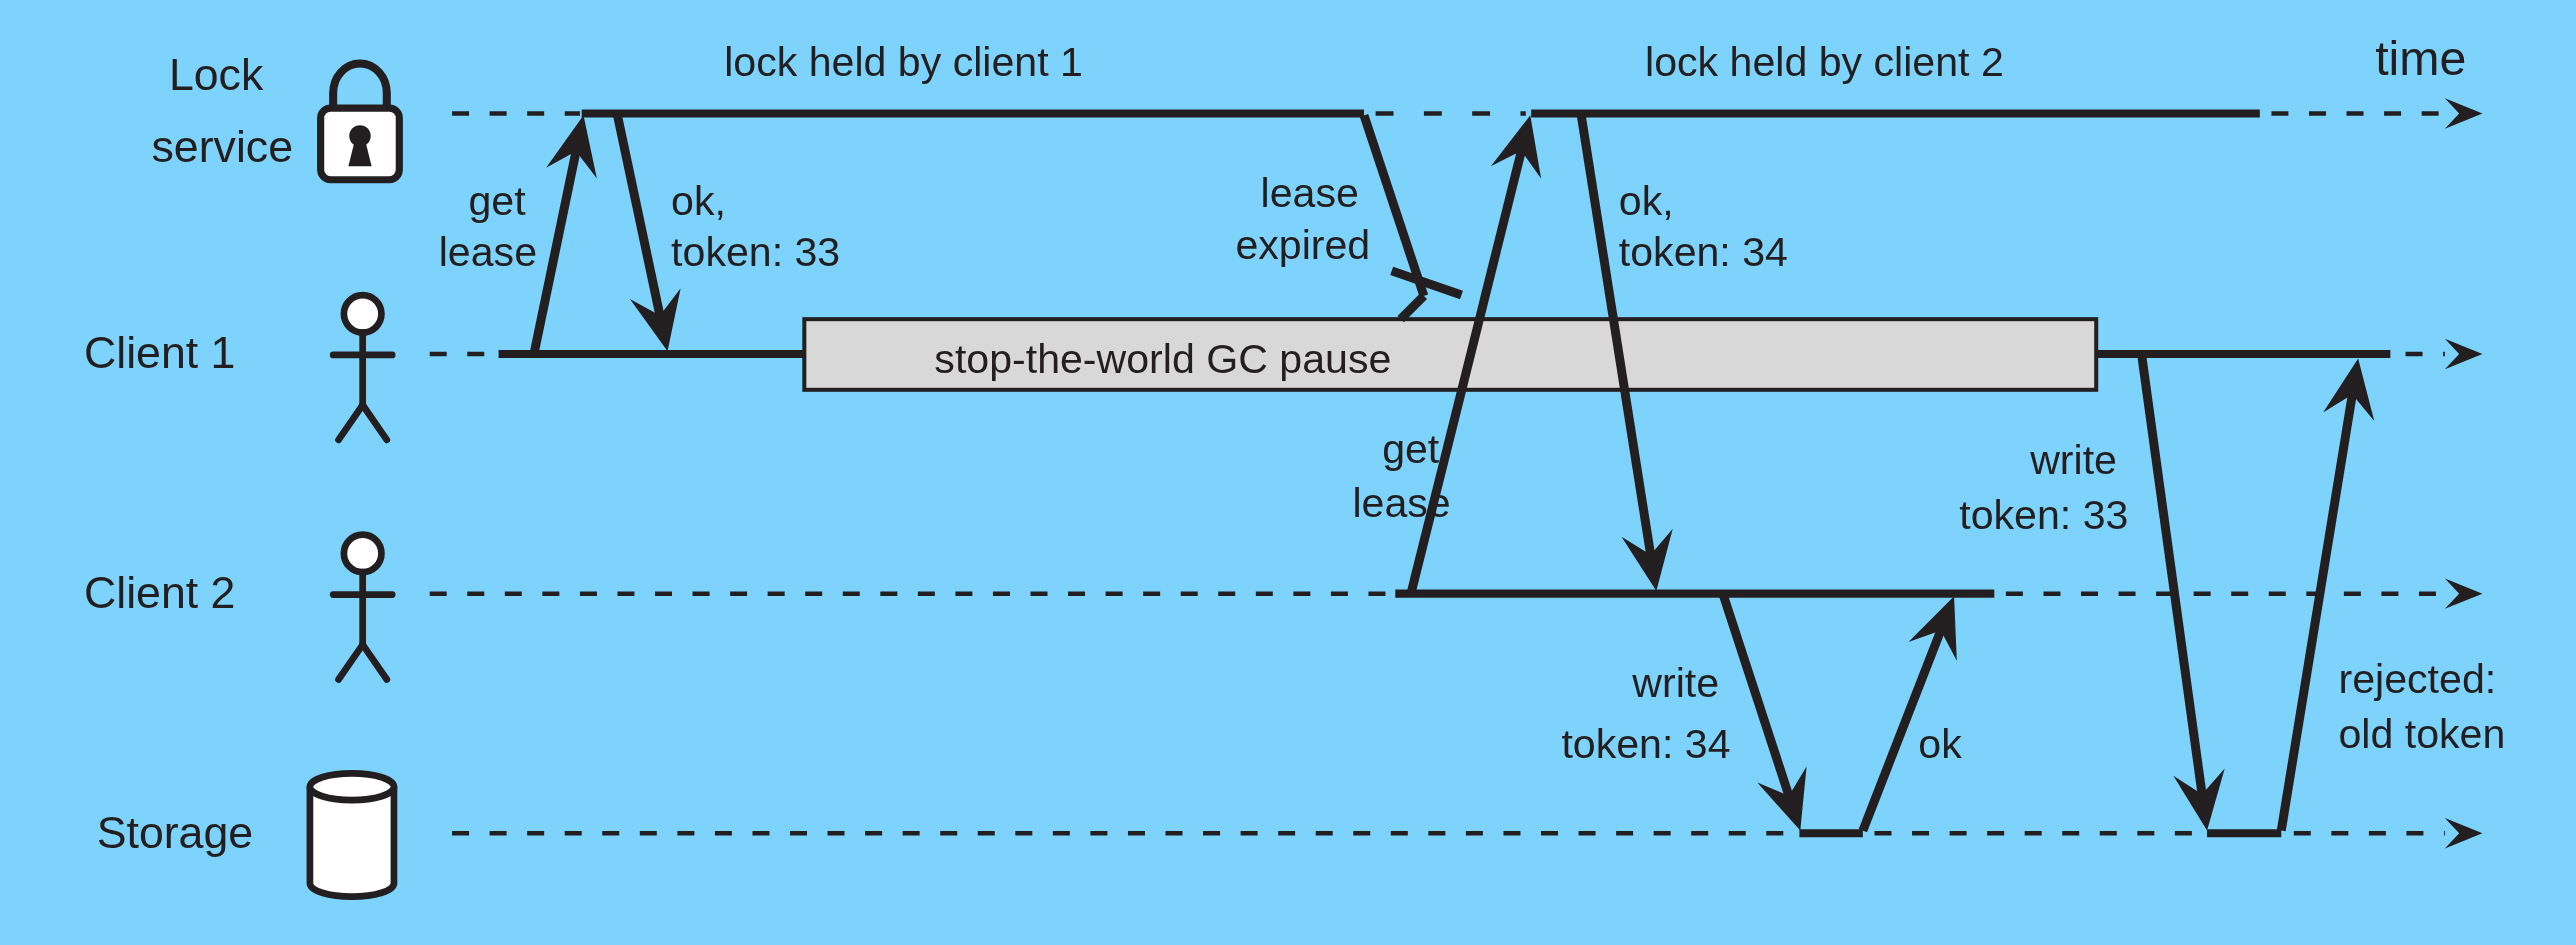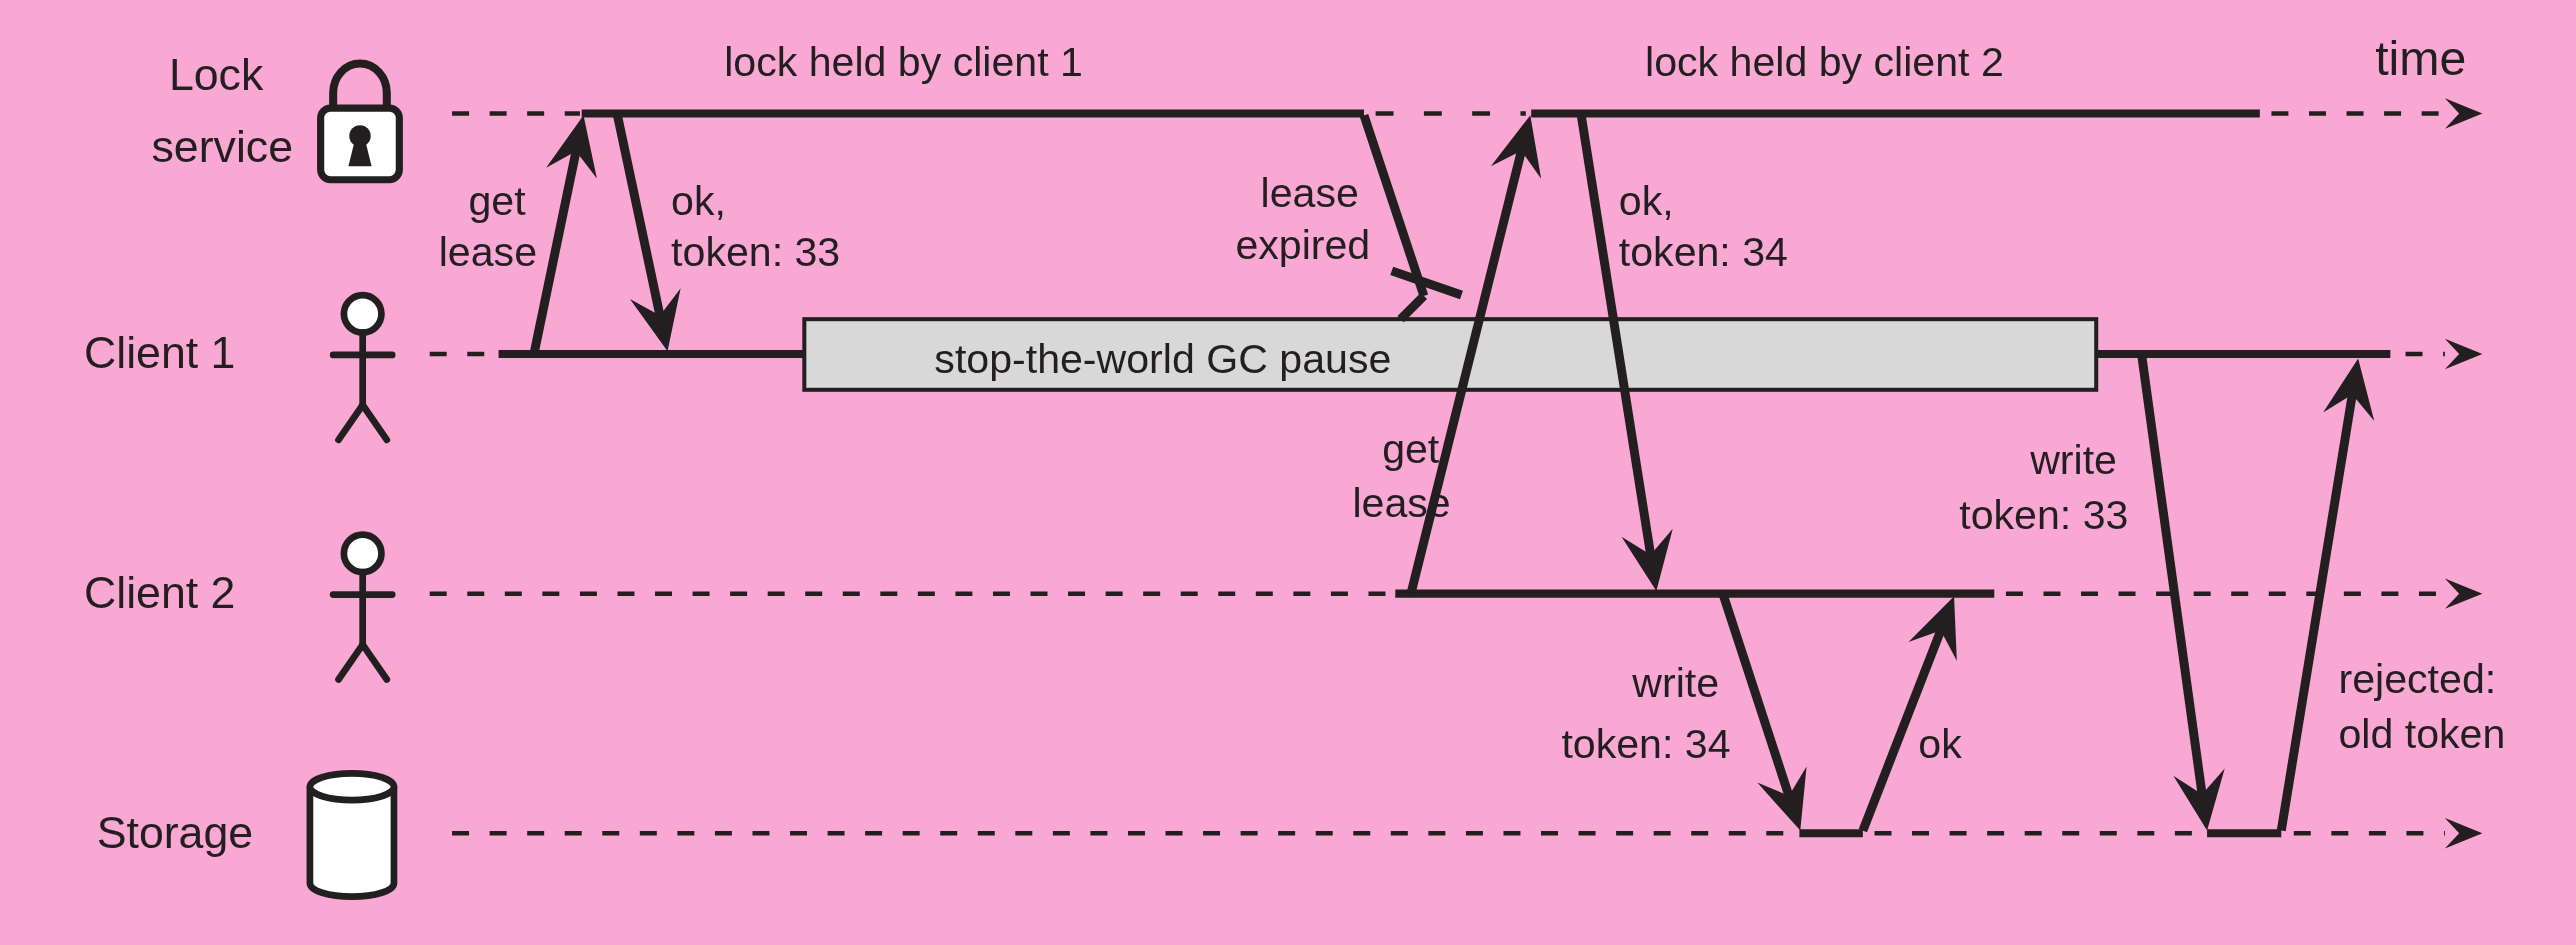--- a/index.html
+++ b/index.html
@@ -1,18 +1,18 @@
 <!DOCTYPE html>
 <html style="--ink: #231f20;font-size:14.3px"><head>
 <meta charset="utf-8">
 <style>
   :root { --ink:#231f20; }
   html,body { margin:0; padding:0; background:#ffffff; }
   body { font-family:"Liberation Sans","DejaVu Sans",sans-serif; }
-  .stage { width:2576px; height:945px; position:relative; background:#f9a8d4;text-align:center; }
+  .stage { width:2576px; height:945px; position:relative; background:#7dd3fc;text-align:center; }
   svg text { fill:var(--ink); }
   .lane-label { font-size:50px; }
   .ann { font-size:46px; }
   .time-label { font-size:54px; }
   .ink-stroke { stroke:var(--ink); }
 </style>
 </head>
 <body style="background: rgb(255, 255, 255);">
 
 <div class="stage">

